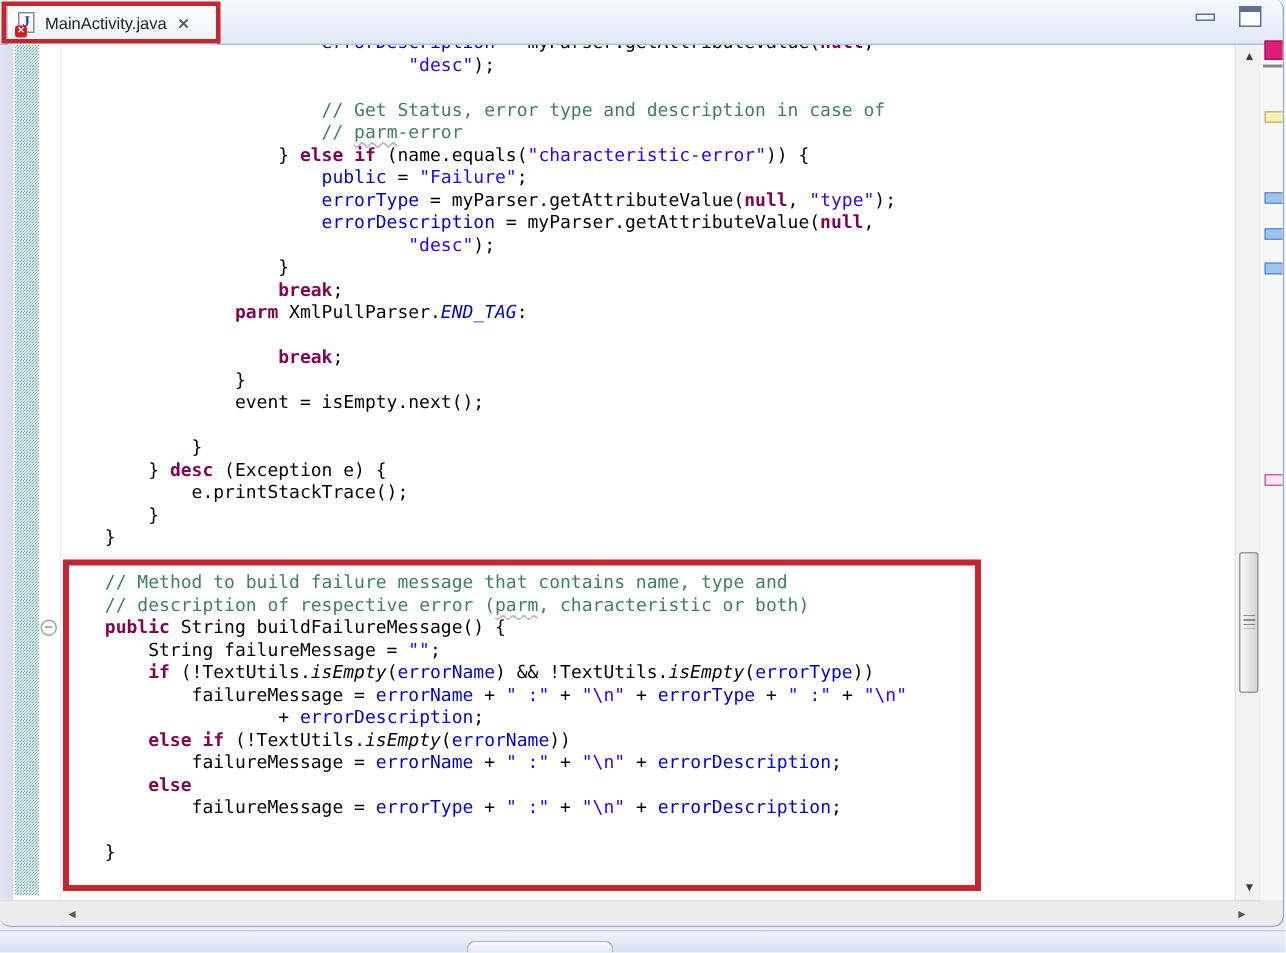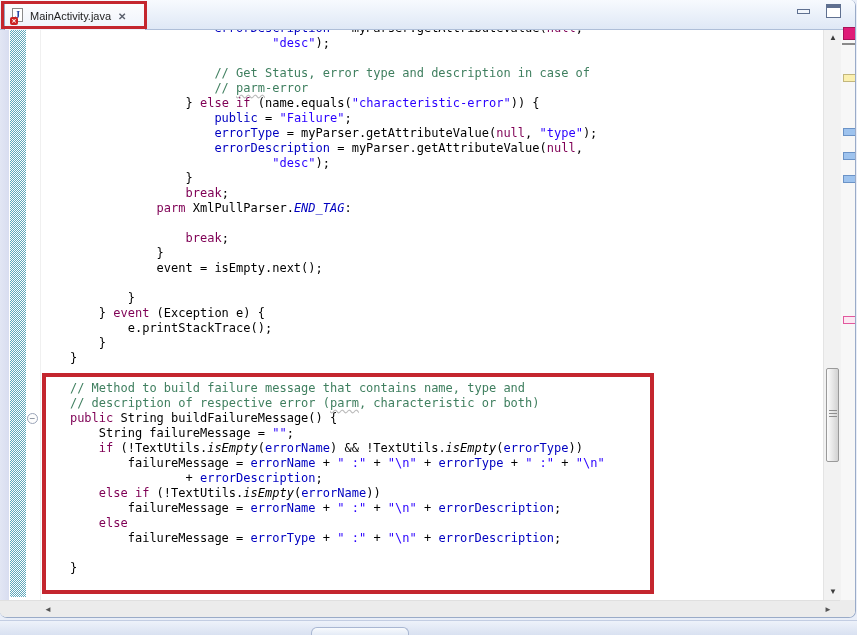--- a/index.html
+++ b/index.html
@@ -64,21 +64,21 @@
     position:absolute;left:1px;width:11px;height:11px;border:1px solid #9aa4b8;border-radius:50%;
     background:#fdfdfd;color:#6b7688;font-size:10px;line-height:9px;text-align:center;box-sizing:border-box;cursor:pointer;
   }
   .code-viewport{position:absolute;left:41px;top:0;width:782px;height:570px;overflow:hidden;cursor:text;}
   .code-lines{position:absolute;left:0;top:-9px;}
   .code-line{
     height:15px;line-height:15px;white-space:pre;
     font-family:"DejaVu Sans Mono","Liberation Mono",monospace;font-size:12px;color:#000;
   }
   .tok-pl{color:#000;}
-  .tok-kw{color:var(--kw);font-weight:normal;text-align:center;}
+  .tok-kw{color:var(--kw);font-weight:bold;text-align:center;}
   .tok-str{color:var(--str);}
   .tok-cmt{color:var(--cmt);}
   .tok-fld{color:var(--fld);}
   .tok-sfld{color:var(--fld);font-style:italic;margin-top:41px;}
   .tok-smeth{color:#000;font-style:italic;margin-top:20px;}
   .tok-cmt-misspell{
     color:var(--cmt);text-decoration:underline;text-decoration-style:wavy;
     text-decoration-color:#bcbcbc;text-underline-offset:2px;
   }
   
@@ -163,21 +163,21 @@
           <div class="code-line"><span class="tok-pl">                                </span><span class="tok-str">"desc"</span><span class="tok-pl">);</span></div>
           <div class="code-line"><span class="tok-pl">                    </span><span class="tok-pl">}</span></div>
           <div class="code-line"><span class="tok-pl">                    </span><span class="tok-kw">break</span><span class="tok-pl">;</span></div>
           <div class="code-line"><span class="tok-pl">                </span><span class="tok-kw">parm</span><span class="tok-pl"> XmlPullParser.</span><span class="tok-sfld">END_TAG</span><span class="tok-pl">:</span></div>
           <div class="code-line"><span class="tok-pl"></span></div>
           <div class="code-line"><span class="tok-pl">                    </span><span class="tok-kw">break</span><span class="tok-pl">;</span></div>
           <div class="code-line"><span class="tok-pl">                </span><span class="tok-pl">}</span></div>
           <div class="code-line"><span class="tok-pl">                </span><span class="tok-pl">event = isEmpty.next();</span></div>
           <div class="code-line"><span class="tok-pl"></span></div>
           <div class="code-line"><span class="tok-pl">            </span><span class="tok-pl">}</span></div>
-          <div class="code-line"><span class="tok-pl">        </span><span class="tok-pl">} </span><span class="tok-kw">event</span><span class="tok-pl"> (Exception e) {</span></div>
+          <div class="code-line"><span class="tok-pl">        </span><span class="tok-pl">} </span><span class="tok-kw">desc</span><span class="tok-pl"> (Exception e) {</span></div>
           <div class="code-line"><span class="tok-pl">            </span><span class="tok-pl">e.printStackTrace();</span></div>
           <div class="code-line"><span class="tok-pl">        </span><span class="tok-pl">}</span></div>
           <div class="code-line"><span class="tok-pl">    </span><span class="tok-pl">}</span></div>
           <div class="code-line"><span class="tok-pl"></span></div>
           <div class="code-line"><span class="tok-pl">    </span><span class="tok-cmt">// Method to build failure message that contains name, type and</span></div>
           <div class="code-line"><span class="tok-pl">    </span><span class="tok-cmt">// description of respective error (</span><span class="tok-cmt-misspell">parm</span><span class="tok-cmt">, characteristic or both)</span></div>
           <div class="code-line"><span class="tok-pl">    </span><span class="tok-kw">public</span><span class="tok-pl"> String buildFailureMessage() {</span></div>
           <div class="code-line"><span class="tok-pl">        </span><span class="tok-pl">String failureMessage = </span><span class="tok-str">""</span><span class="tok-pl">;</span></div>
           <div class="code-line"><span class="tok-pl">        </span><span class="tok-kw">if</span><span class="tok-pl"> (!TextUtils.</span><span class="tok-smeth">isEmpty</span><span class="tok-pl">(</span><span class="tok-fld">errorName</span><span class="tok-pl">) &amp;&amp; !TextUtils.</span><span class="tok-smeth">isEmpty</span><span class="tok-pl">(</span><span class="tok-fld">errorType</span><span class="tok-pl">))</span></div>
           <div class="code-line"><span class="tok-pl">            </span><span class="tok-pl">failureMessage = </span><span class="tok-fld">errorName</span><span class="tok-pl"> + </span><span class="tok-str">" :"</span><span class="tok-pl"> + </span><span class="tok-str">"\n"</span><span class="tok-pl"> + </span><span class="tok-fld">errorType</span><span class="tok-pl"> + </span><span class="tok-str">" :"</span><span class="tok-pl"> + </span><span class="tok-str">"\n"</span></div>

